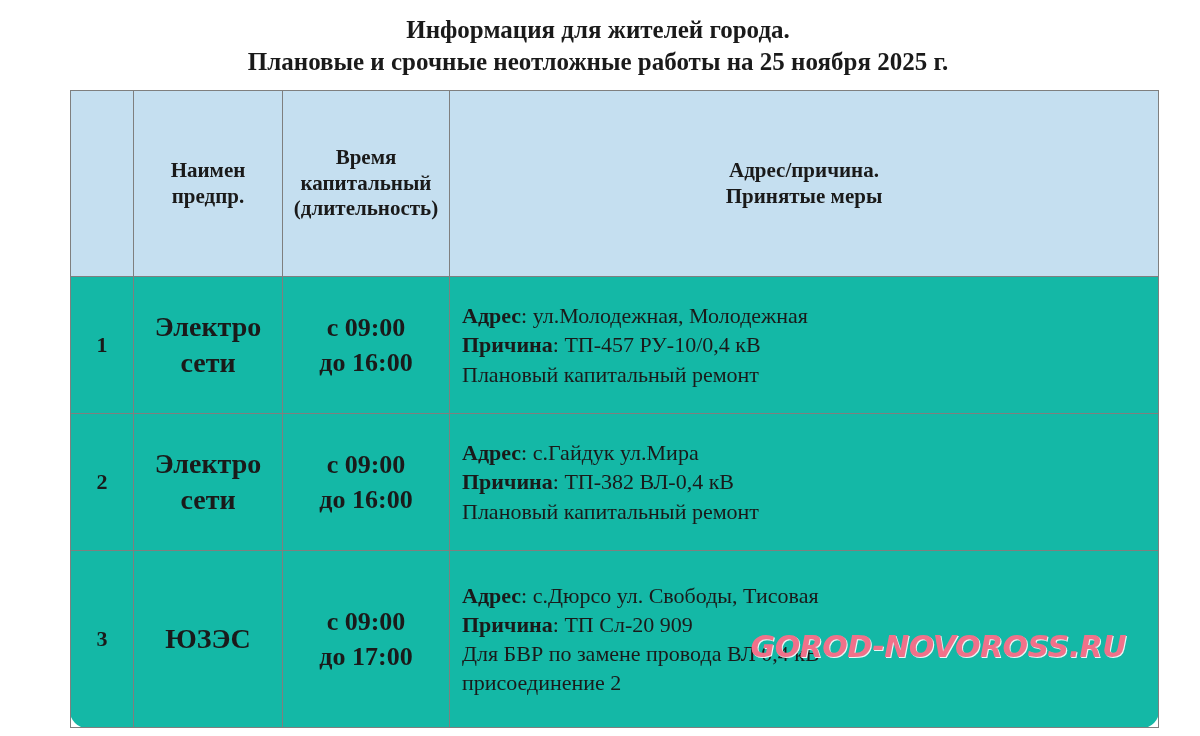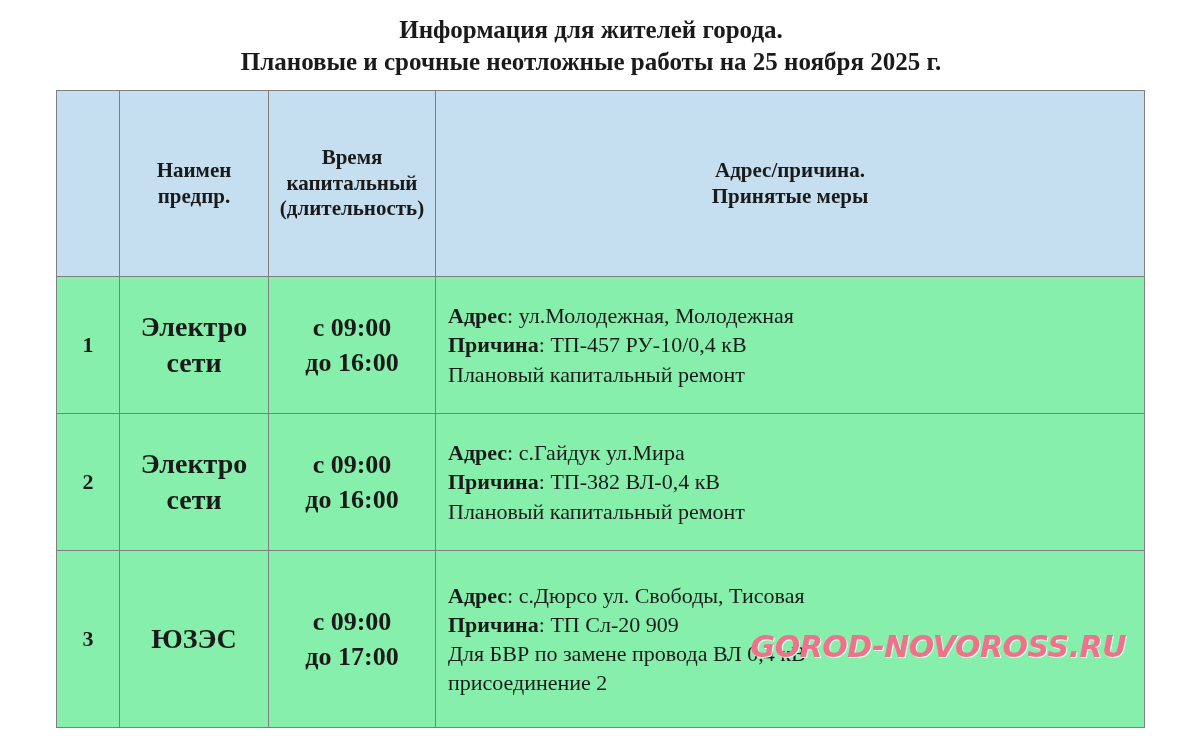--- a/index.html
+++ b/index.html
@@ -13,37 +13,38 @@
     font-family: "Liberation Serif", serif;
     color: #1a1a1a;
     position: relative;
     overflow: hidden;
   }
   .page {
     width: 1200px;
     height: 720px;
     position: relative;
     box-sizing: border-box;
-    padding: 14px 74px 0 56px;
+    padding: 14px 74px 0 70px;
   }
   .title-block {
     text-align: center;
     font-weight: bold;
     font-size: 25px;
     line-height: 1.28;
     margin-bottom: 12px;
   }
   .title-line-1 { display: block; }
   .title-line-2 { display: block; }
 
   table.outage-table {
     border-collapse: collapse;
     width: 1052px;
     table-layout: fixed;
-    background: #86efac;
+    background: #14b8a6;
+    border-radius: 17px;
   }
   table.outage-table th,
   table.outage-table td {
     border: 1px solid #7f7f7f;
     vertical-align: middle;
   }
   thead th {
     background: #c5dff0;
     font-weight: bold;
     text-align: center;

